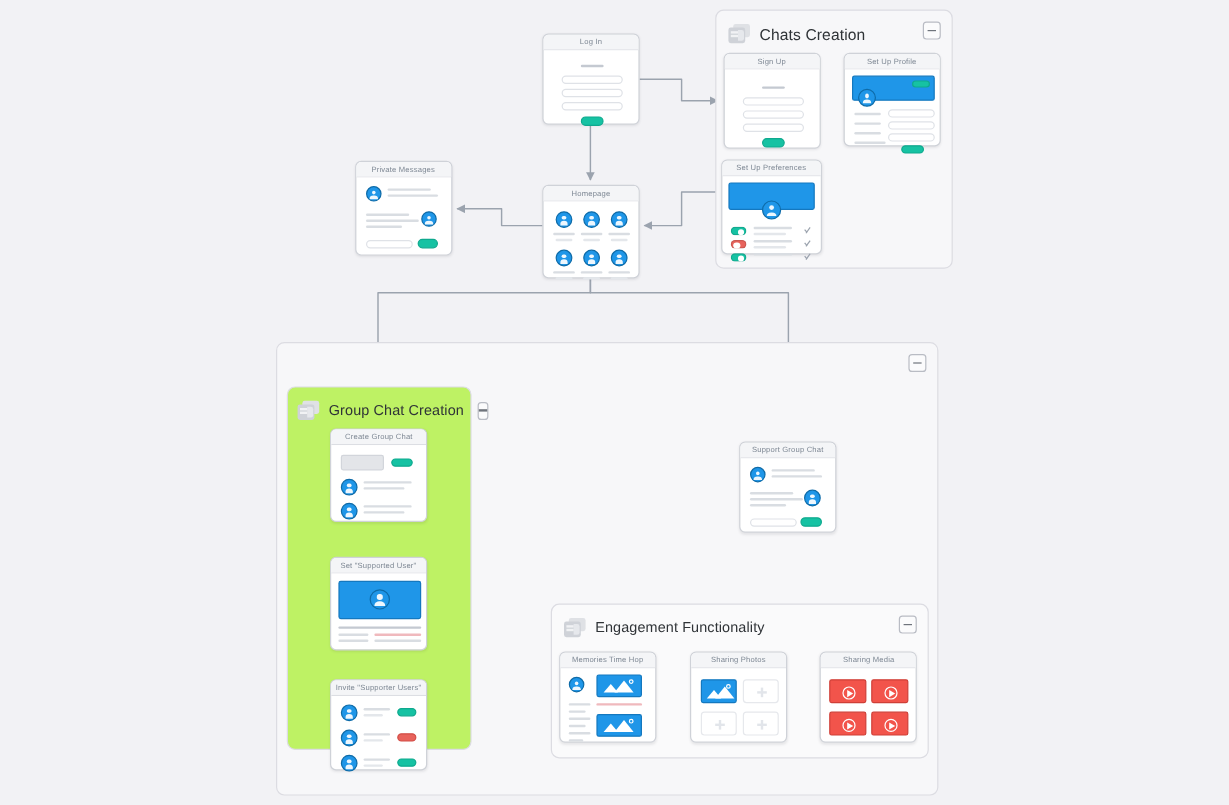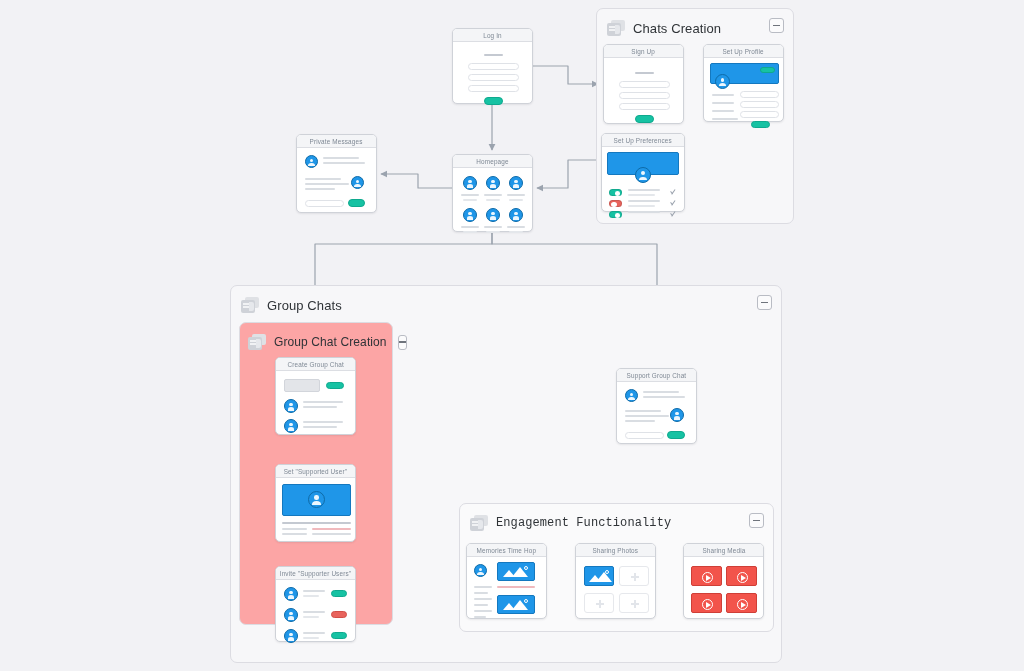--- a/index.html
+++ b/index.html
@@ -199,36 +199,26 @@
           <i class="l2"></i>
       </span>
       <span class="gtitle">Chats Creation</span>
     </div>
     <div class="collapse">
         <span></span>
       </div>
   </div>
 
   <div class="group" style="left:230px;top:285px;width:552px;height:378px;">
-    <div class="ghead">
-      <span class="gicon">
-        <i class="b1"></i>
-          <i class="b2"></i>
-          <i class="sb"></i>
-          <i class="l1"></i>
-          <i class="l2"></i>
-      </span>
-      <span class="gtitle">Group Chats</span>
-    </div>
     <div class="collapse">
         <span></span>
       </div>
   </div>
 
-  <div class="group" style="left:239px;top:322px;width:154px;height:303px;background:#fca5a5;">
+  <div class="group" style="left:239px;top:322px;width:154px;height:303px;background:#bef264;">
     <div class="ghead" style="left:8px;">
       <span class="gicon">
         <i class="b1"></i>
           <i class="b2"></i>
           <i class="sb"></i>
           <i class="l1"></i>
           <i class="l2"></i>
       </span>
       <span class="gtitle" style="font-size:12px;">Group Chat Creation</span>
       <span class="collapse" style="position:relative;right:auto;top:auto;margin-left:3px;">
@@ -239,21 +229,21 @@
 
   <div class="group" style="left:459px;top:503px;width:315px;height:129px;background:#fafafb;">
     <div class="ghead">
       <span class="gicon">
         <i class="b1"></i>
           <i class="b2"></i>
           <i class="sb"></i>
           <i class="l1"></i>
           <i class="l2"></i>
       </span>
-      <span class="gtitle" style="font-size:12px;font-family:Liberation Mono, monospace;">Engagement Functionality</span>
+      <span class="gtitle" style="font-size:12px;">Engagement Functionality</span>
     </div>
     <div class="collapse">
         <span></span>
       </div>
   </div>
 
   <div class="card" style="left:452px;top:28px;width:81px;height:76px;">
     <div class="chead">
       <span class="ctitle">Log In</span>
     </div>

